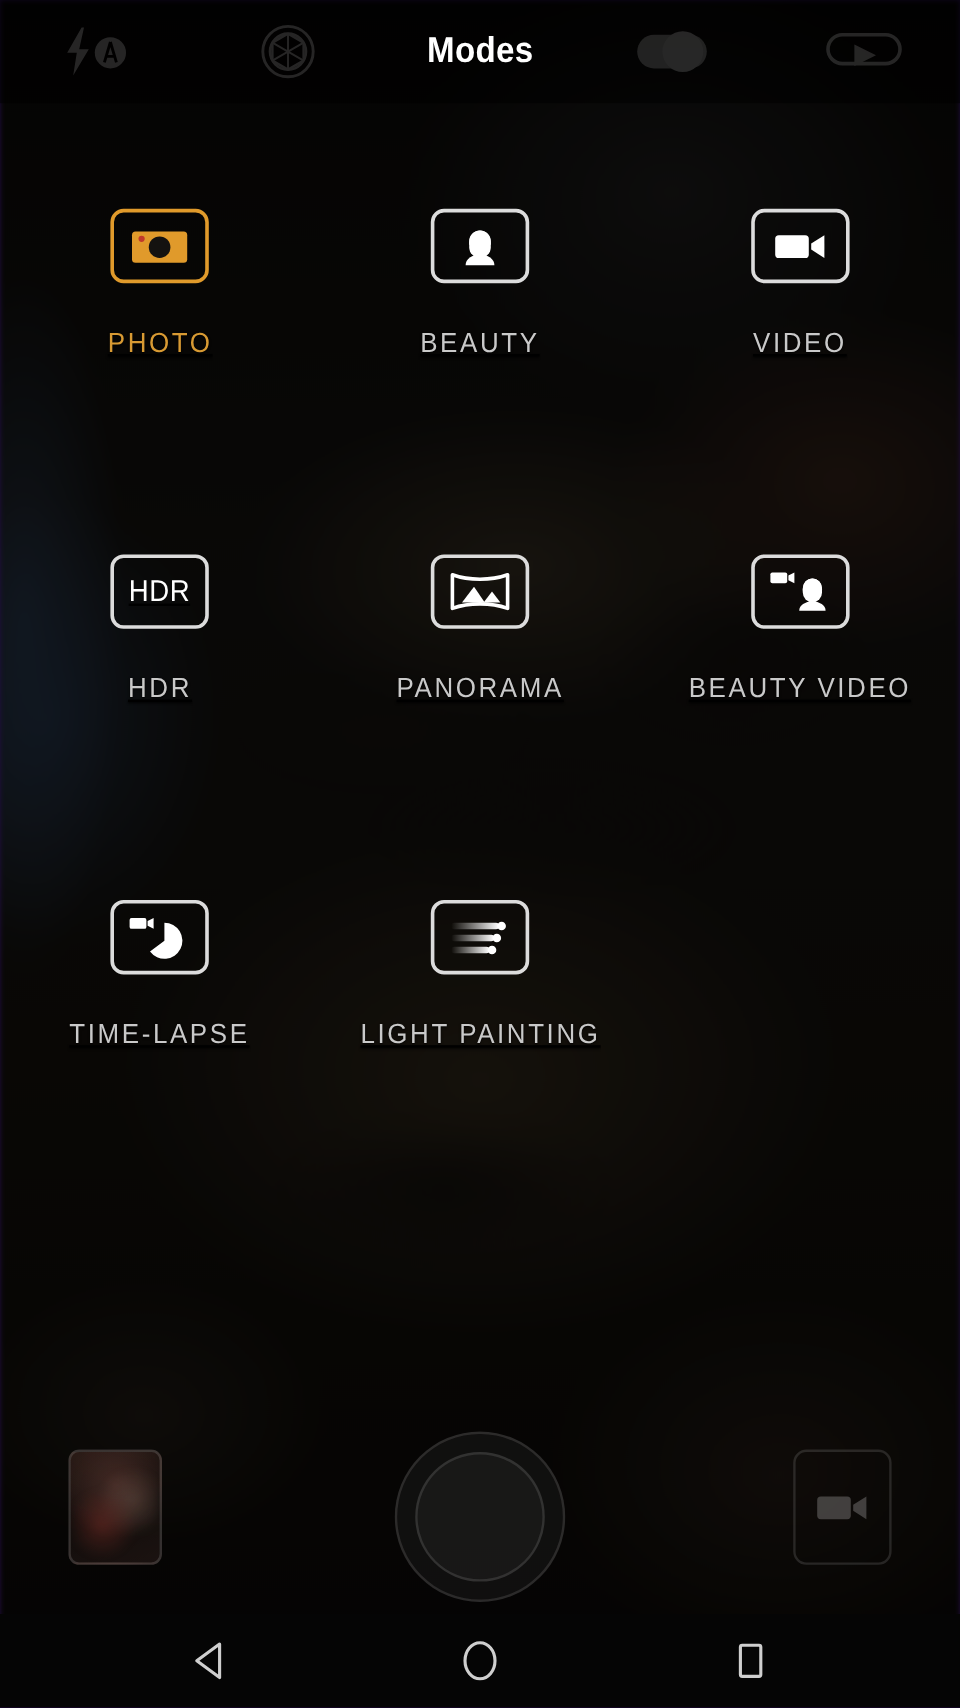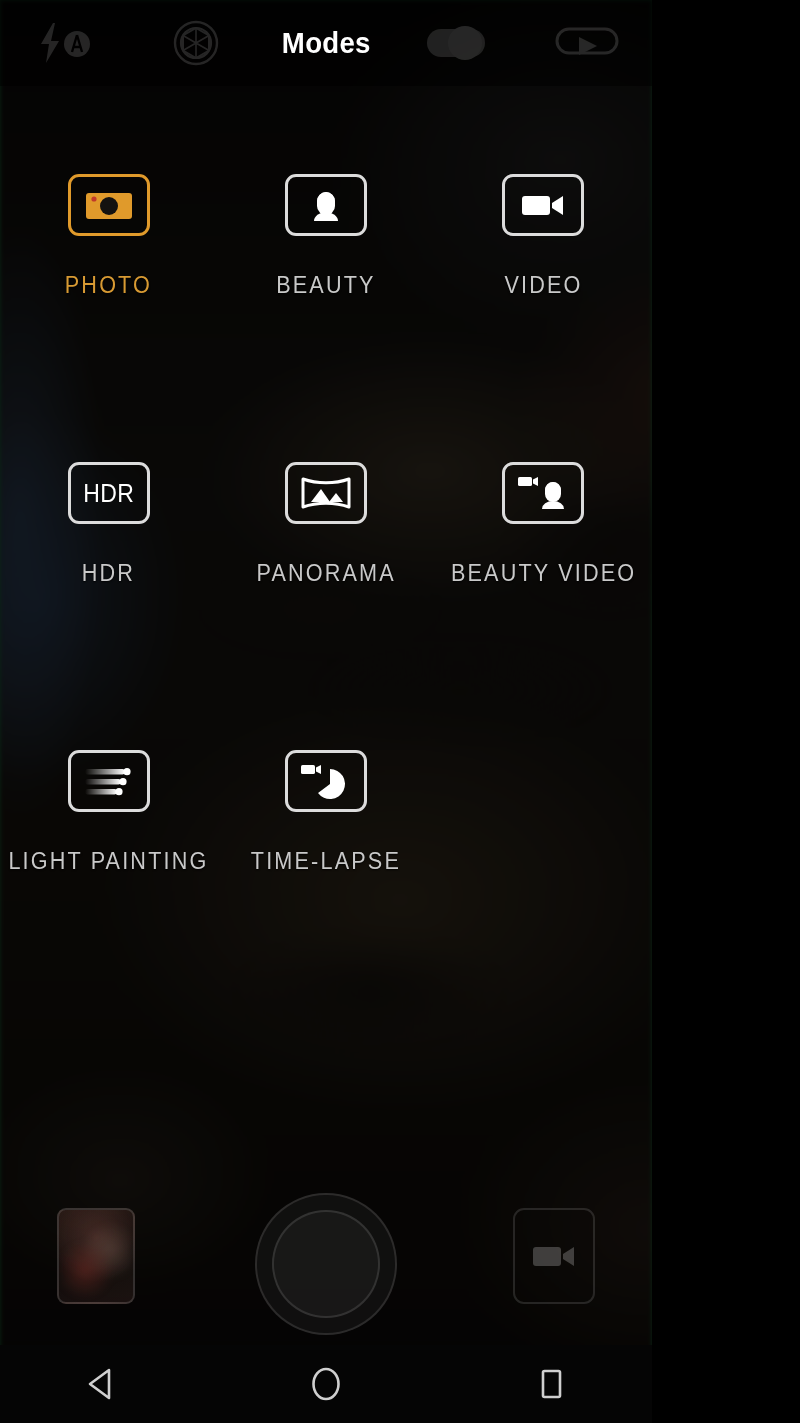--- a/index.html
+++ b/index.html
@@ -5,22 +5,22 @@
   * { box-sizing: border-box; margin: 0; padding: 0; }
   html, body {
     width: 800px; height: 1423px;
     background: #000;
     font-family: "Liberation Sans", sans-serif;
     overflow: hidden;
   }
 
   #screen {
     position: relative;
-    width: 652px; height: 1423px;
-    background: #14532d;
+    width: 800px; height: 1423px;
+    background: #4c1d95;
     overflow: hidden;
   }
 
   
   #backdrop {
     position: absolute; inset: 0;
     background:
       radial-gradient(ellipse 200px 260px at 40px 600px, rgba(40,62,92,.55), transparent 72%),
       radial-gradient(ellipse 120px 420px at 20px 520px, rgba(60,90,130,.40), transparent 70%),
       radial-gradient(ellipse 260px 200px at 700px 400px, rgba(95,55,40,.42), transparent 72%),
@@ -76,20 +76,21 @@
     grid-template-columns: repeat(3, 1fr);
     grid-template-rows: repeat(4, 288px);
     align-items: start;
   }
   .mode {
     display: flex; flex-direction: column;
     align-items: center;
     padding-top: 24px;
     cursor: pointer;
     user-select: none;
+    text-decoration: underline;
   }
   .mode .box {
     width: 82px; height: 62px;
     border: 3px solid #dcdcdc;
     border-radius: 11px;
     display: flex; align-items: center; justify-content: center;
     position: relative;
   }
   .mode.active .box { border-color: #E09A2B; }
   .mode .label {
@@ -275,20 +276,31 @@
           <rect x="3" y="4" width="14" height="9" rx="1.6" fill="#ffffff"></rect>
           <path d="M18 6.5 L23 4 L23 13 L18 10.5 Z" fill="#ffffff"></path>
           <path d="M30 18 a8 9 0 0 1 16 0 v3 a8 8 0 0 1 -16 0 z" fill="#ffffff"></path>
           <path d="M38 9 a8 8 0 0 0 -8 8 v3 h4 a5.5 6 0 0 1 8 0 h4 v-3 a8 8 0 0 0 -8 -8 z" fill="#ffffff"></path>
           <path d="M27 36 a11 8 0 0 1 22 0 z" fill="#ffffff"></path>
         </svg>
       </div>
       <div class="label">BEAUTY VIDEO</div>
     </div>
 
+
+    <div class="mode">
+      <div class="box">
+        <svg width="56" height="40" viewBox="0 0 56 40">
+          <rect x="3" y="4" width="14" height="9" rx="1.6" fill="#ffffff"></rect>
+          <path d="M18 6.5 L23 4 L23 13 L18 10.5 Z" fill="#ffffff"></path>
+          <path d="M32 8 A15 15 0 1 1 20 32 L32 23 Z" fill="#ffffff"></path>
+        </svg>
+      </div>
+      <div class="label">TIME-LAPSE</div>
+    </div>
 
     <div class="mode">
       <div class="box">
         <svg width="56" height="36" viewBox="0 0 56 36">
           <defs>
             <linearGradient id="lp1" x1="0" x2="1">
               <stop offset="0" stop-color="#ffffff" stop-opacity="0"></stop>
               <stop offset="1" stop-color="#ffffff" stop-opacity="1"></stop>
             </linearGradient>
           </defs>
@@ -296,31 +308,20 @@
           <circle cx="46" cy="8.7" r="3.6" fill="#ffffff"></circle>
           <rect x="4" y="16" width="36" height="5.4" rx="2.7" fill="url(#lp1)"></rect>
           <circle cx="42" cy="18.7" r="3.6" fill="#ffffff"></circle>
           <rect x="4" y="26" width="32" height="5.4" rx="2.7" fill="url(#lp1)"></rect>
           <circle cx="38" cy="28.7" r="3.6" fill="#ffffff"></circle>
         </svg>
       </div>
       <div class="label">LIGHT PAINTING</div>
     </div>
 
-    <div class="mode">
-      <div class="box">
-        <svg width="56" height="40" viewBox="0 0 56 40">
-          <rect x="3" y="4" width="14" height="9" rx="1.6" fill="#ffffff"></rect>
-          <path d="M18 6.5 L23 4 L23 13 L18 10.5 Z" fill="#ffffff"></path>
-          <path d="M32 8 A15 15 0 1 1 20 32 L32 23 Z" fill="#ffffff"></path>
-        </svg>
-      </div>
-      <div class="label">TIME-LAPSE</div>
-    </div>
-
 
 
   </div>
 
   <div id="bottombar">
 
     <div id="thumb"></div>
 
     <div id="shutter">
       <div class="inner"></div>

